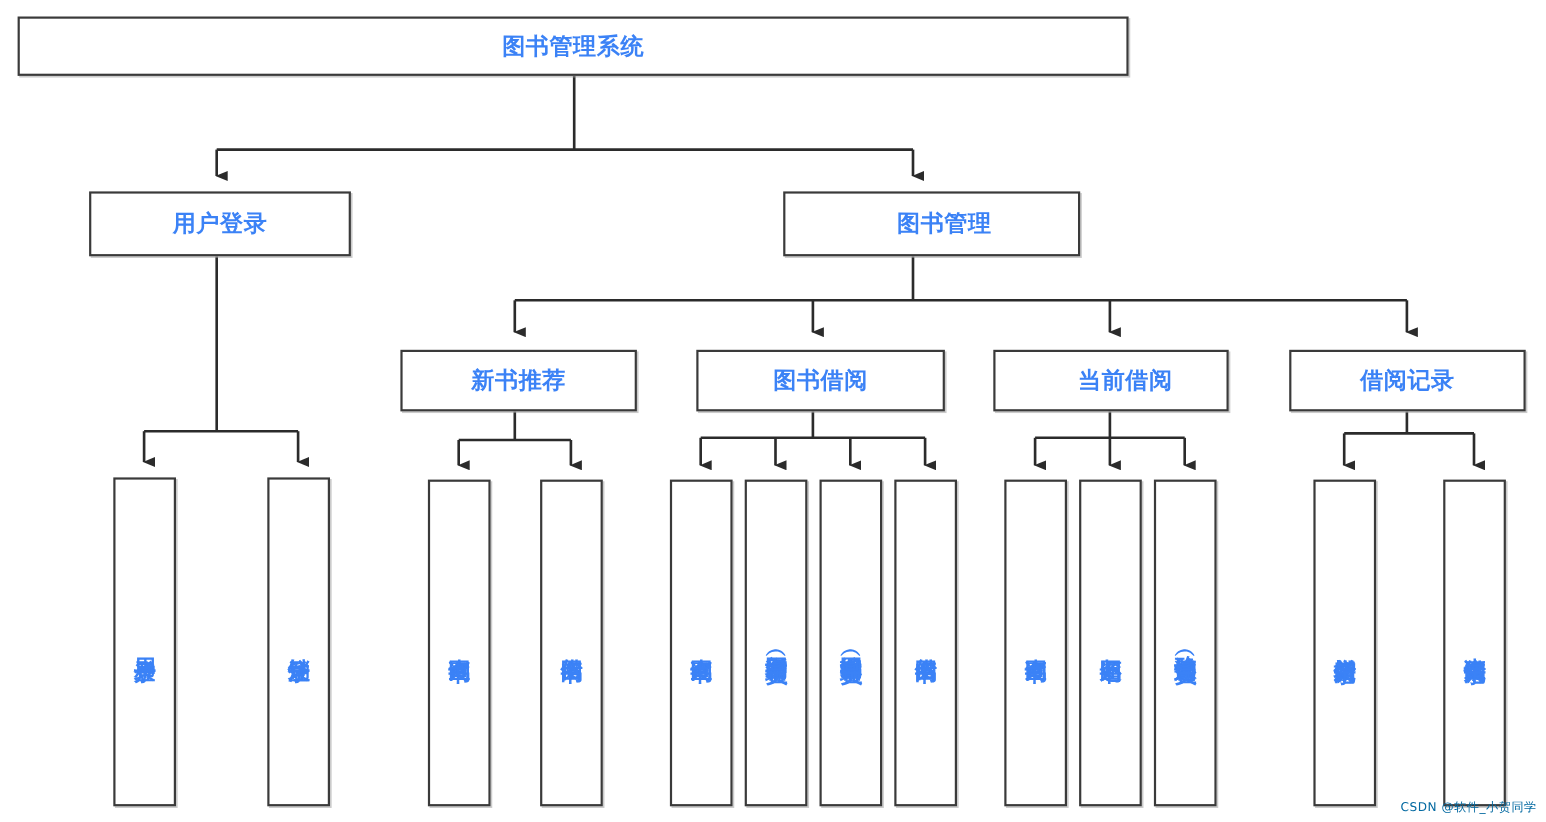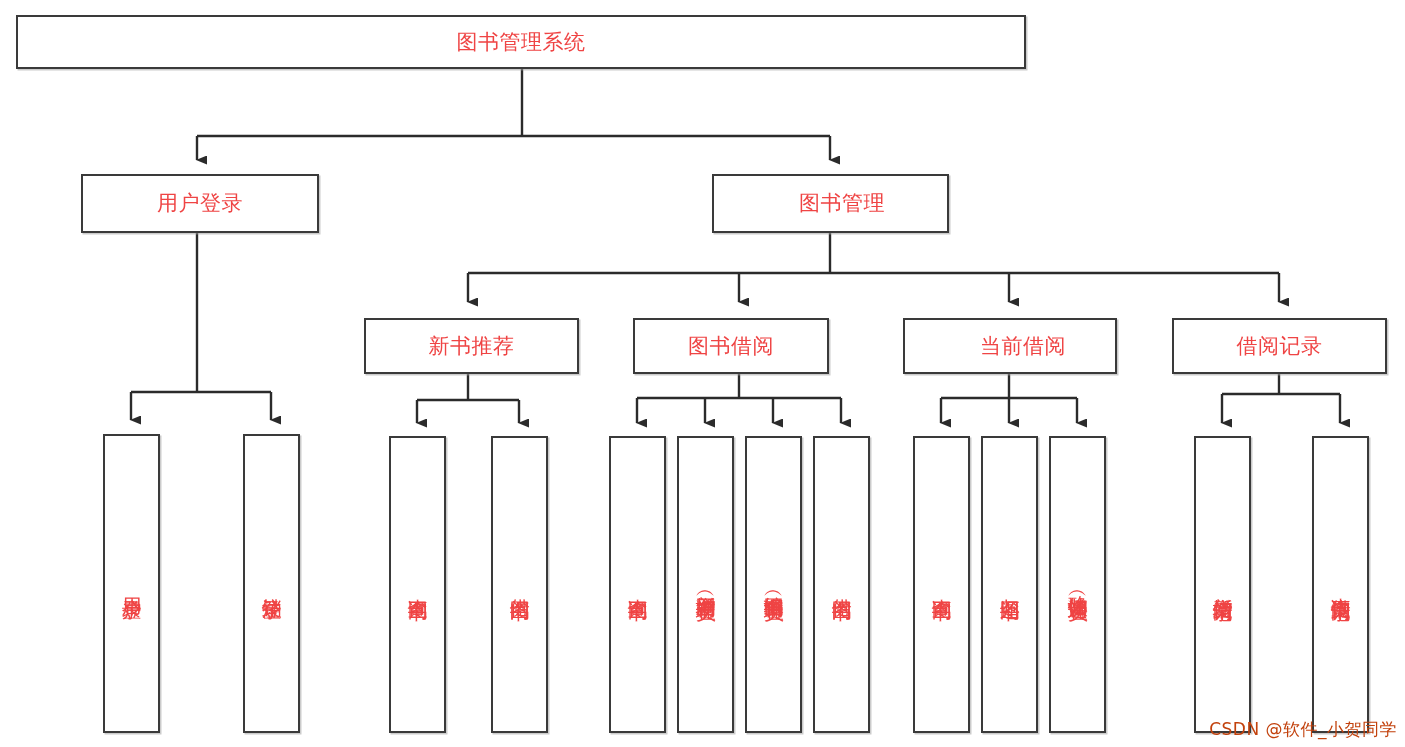--- a/index.html
+++ b/index.html
@@ -33,42 +33,43 @@
     border: 2px solid #3a3a3a;
     box-shadow: 1.5px 1.5px 0 0 rgba(160,160,160,0.55);
     display: flex;
     align-items: center;
     justify-content: center;
   }
   .node .label {
     font-size: 21px;
     line-height: 1.15;
     letter-spacing: 0.5px;
-    color: #ef4444;
+    color: #3b82f6;
     white-space: nowrap;
+    font-weight: bold;
   }
   .node.vertical {
     align-items: center;
     justify-content: center;
   }
   .node.vertical .label {
     writing-mode: vertical-rl;
     text-orientation: upright;
     font-size: 20px;
     line-height: 1.28;
     letter-spacing: 1px;
     white-space: normal;
     max-height: 270px;
   }
   #watermark {
     position: absolute;
     right: 8px;
     bottom: 6px;
-    font-size: 17px;
-    color: #c2410c;
+    font-size: 11px;
+    color: #0369a1;
     letter-spacing: 0.5px;
     white-space: nowrap;
     user-select: none;
   }
 </style>
 </head>
 <body>
 
 <div id="canvas">
 
@@ -122,28 +123,28 @@
     </g>
   </svg>
 
   <div class="node" style="left:16px; top:15px; width:1010px; height:54px;">
     <span class="label">图书管理系统</span>
   </div>
 
   <div class="node" style="left:81px; top:174px; width:238px; height:59px;">
     <span class="label">用户登录</span>
   </div>
-  <div class="node" style="left:712px; top:174px; width:237px; height:59px;padding-left:23px;">
+  <div class="node" style="left:712px; top:174px; width:270px; height:59px;padding-left:23px;">
     <span class="label">图书管理</span>
   </div>
 
   <div class="node" style="left:364px; top:318px; width:215px; height:56px;">
     <span class="label">新书推荐</span>
   </div>
-  <div class="node" style="left:633px; top:318px; width:196px; height:56px;">
+  <div class="node" style="left:633px; top:318px; width:226px; height:56px;">
     <span class="label">图书借阅</span>
   </div>
   <div class="node" style="left:903px; top:318px; width:214px; height:56px;padding-left:26px;">
     <span class="label">当前借阅</span>
   </div>
   <div class="node" style="left:1172px; top:318px; width:215px; height:56px;">
     <span class="label">借阅记录</span>
   </div>
 
   <div class="node vertical" style="left:103px; top:434px; width:57px; height:299px;">

